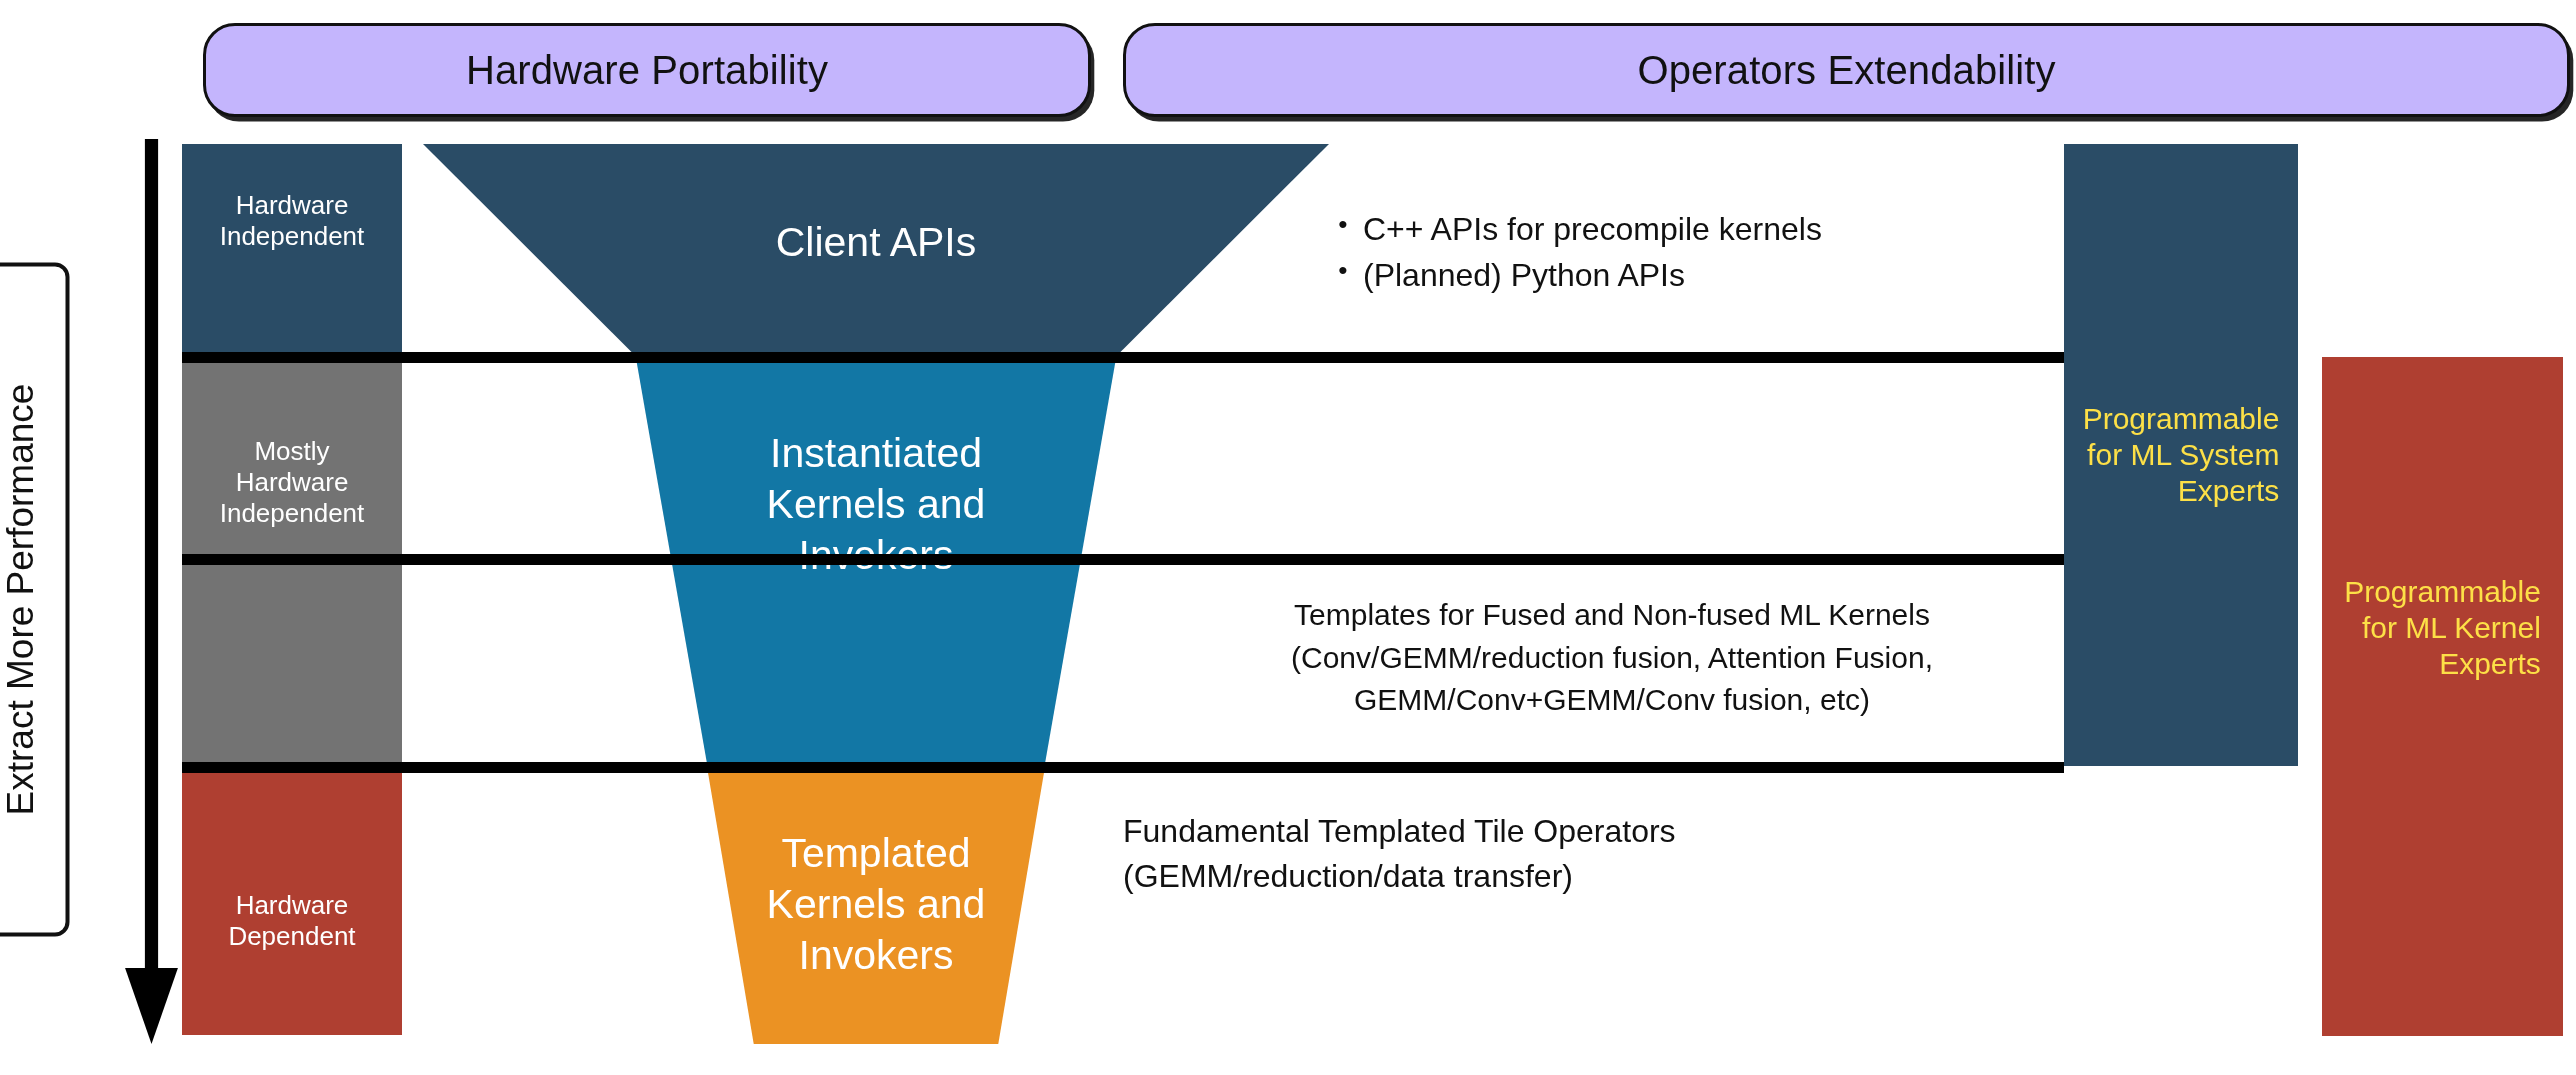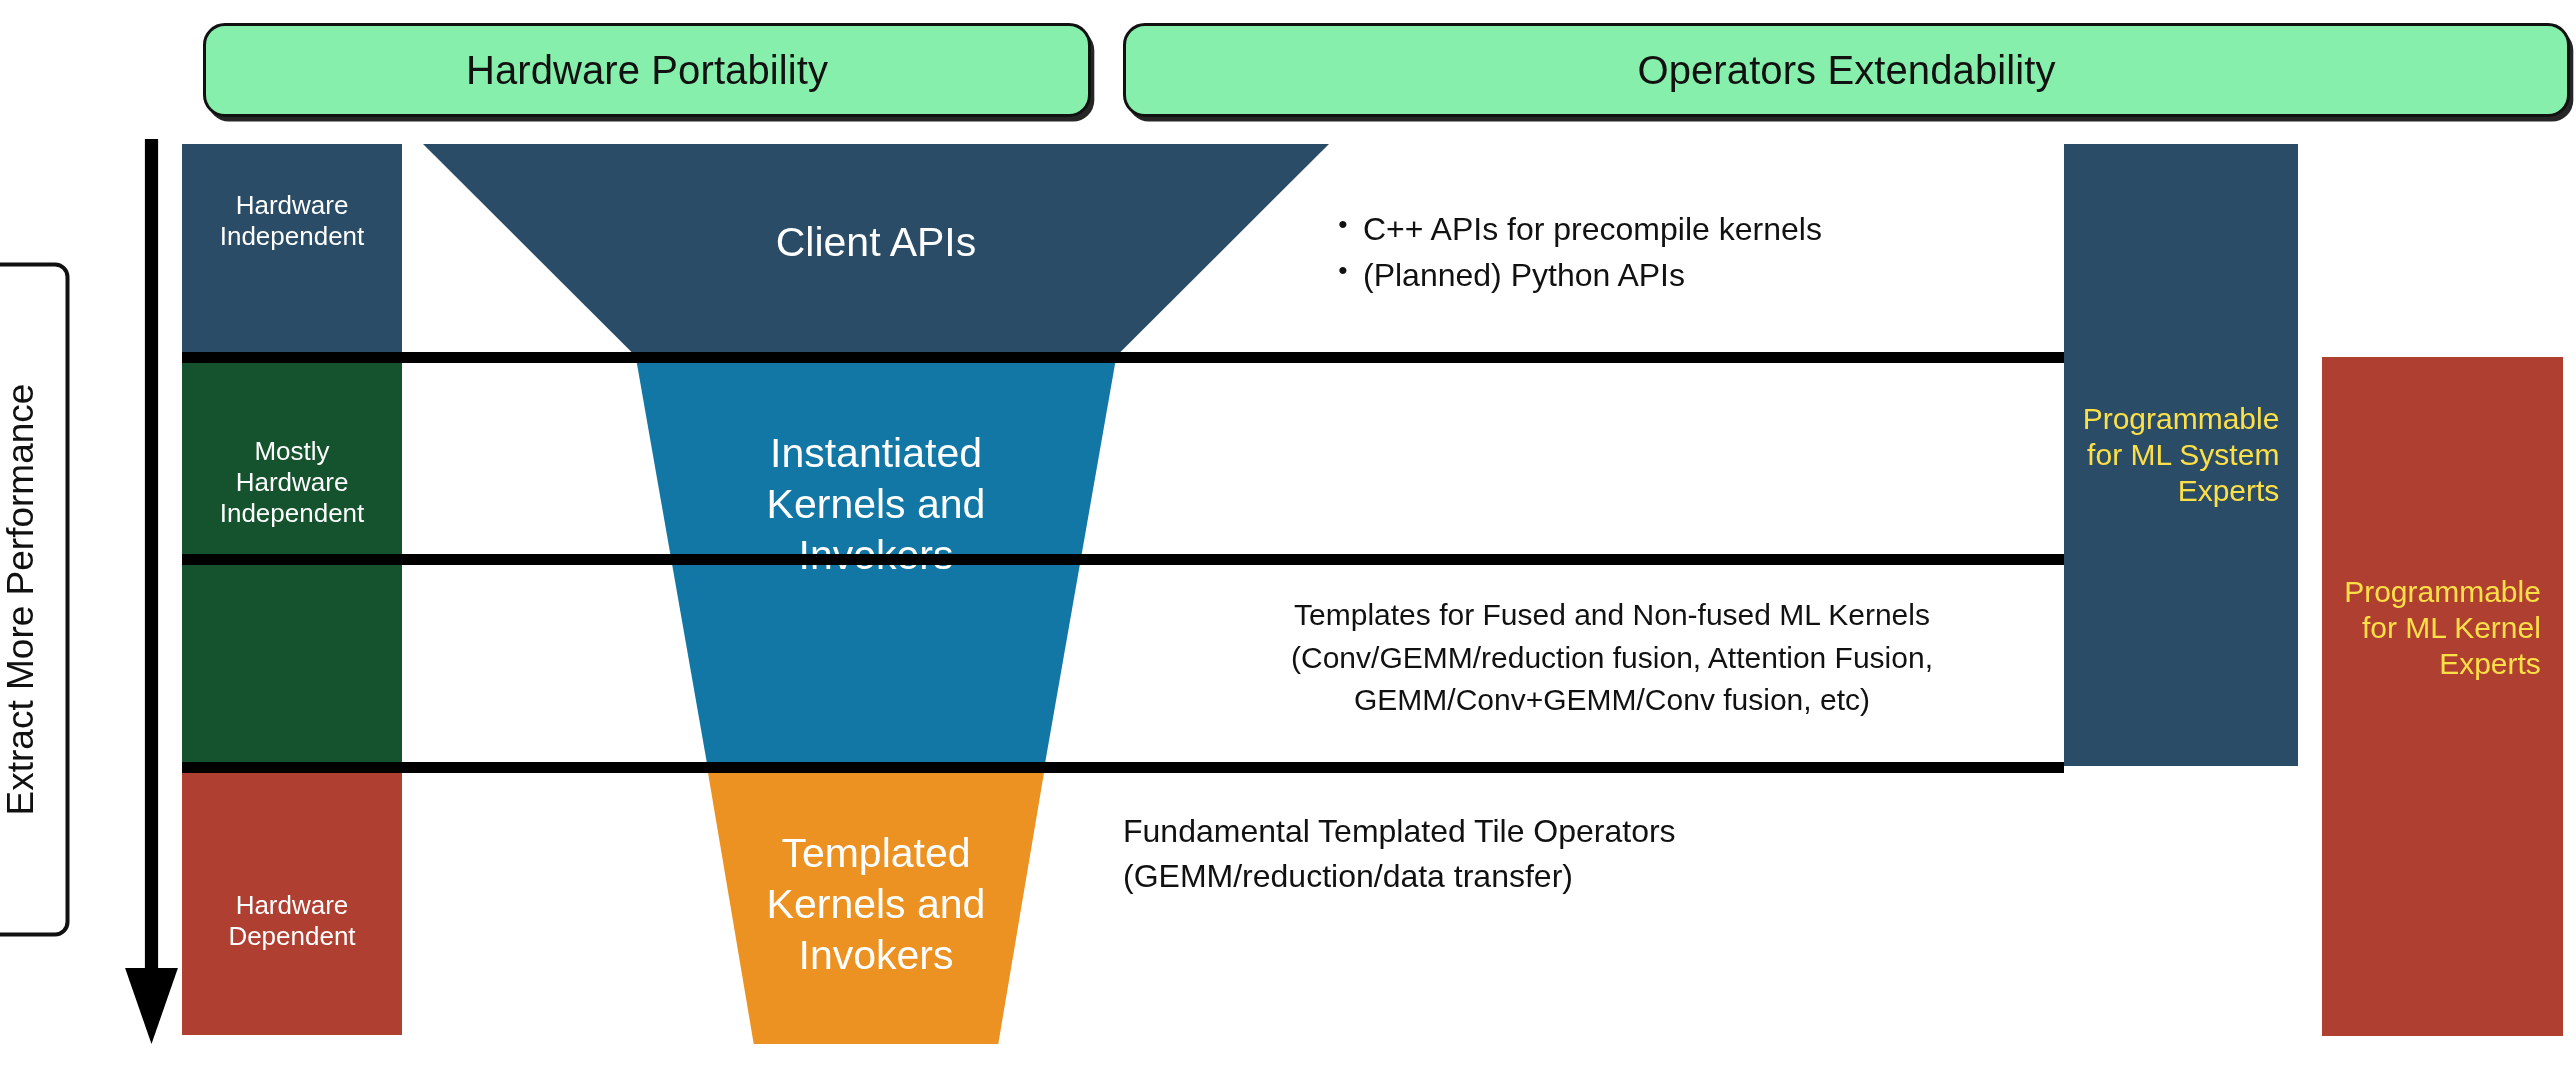--- a/index.html
+++ b/index.html
@@ -1,22 +1,22 @@
 <!DOCTYPE html>
 <html style="font-size:10.6px"><head>
 <meta charset="utf-8">
 <style>
   html,body{margin:0;padding:0;background:#ffffff;}
   body{width:2576px;height:1076px;position:relative;overflow:hidden;
        font-family:"Liberation Sans",sans-serif;color:#000;}
   .stage{position:absolute;left:0;top:0;width:2576px;height:1076px;}
 
   
-  .pill{position:absolute;background:#86efac;border:3.3px solid #111111;
-        border-radius:22px;box-sizing:border-box;
+  .pill{position:absolute;background:#c4b5fd;border:3.3px solid #111111;
+        border-radius:32px;box-sizing:border-box;
         display:flex;align-items:center;justify-content:center;
         box-shadow:4px 5.3px 0 -0.7px rgba(0,0,0,0.85);}
   .pill span{font-size:40px;color:#111;letter-spacing:0.1px;}
   #pill-hw{left:203px;top:23px;width:888px;height:94px;}
   #pill-op{left:1123px;top:23px;width:1447px;height:94px;}
 
   
   #perf-box{position:absolute;left:-317px;top:550px;width:674px;height:99px;
             transform:rotate(-90deg);transform-origin:center center;
             background:#fff;border:4px solid #111;border-radius:14.5px;
@@ -85,21 +85,21 @@
   </div>
 
   <svg id="arrow" viewBox="0 0 80 1370">
     <rect x="30" y="0" width="20" height="1270" fill="#000"></rect>
     <polygon points="40,1370 0,1255 80,1255" fill="#000"></polygon>
   </svg>
 
   <div class="lbar" id="lbar0" style="background: rgb(42, 76, 102);">
     <div class="inner"><span>Hardware<br>Independent</span></div>
   </div>
-  <div class="lbar" id="lbar1" style="background: #14532d;">
+  <div class="lbar" id="lbar1" style="background: #737373;">
     <div class="inner"><span>Mostly<br>Hardware<br>Independent</span></div>
   </div>
   <div class="lbar" id="lbar2" style="background: rgb(175, 63, 49);">
     <div class="inner"><span>Hardware<br>Dependent</span></div>
   </div>
 
   <div class="funnel">
     <svg class="fseg" viewBox="0 0 1372 1362" preserveAspectRatio="none">
       <polygon id="seg0" points="0,0 1372,0 1049,322 323,322" fill="#2a4c66"></polygon>
       <polygon id="seg1" points="323,327 1049,327 942,937 430,937" fill="#1277a5"></polygon>

